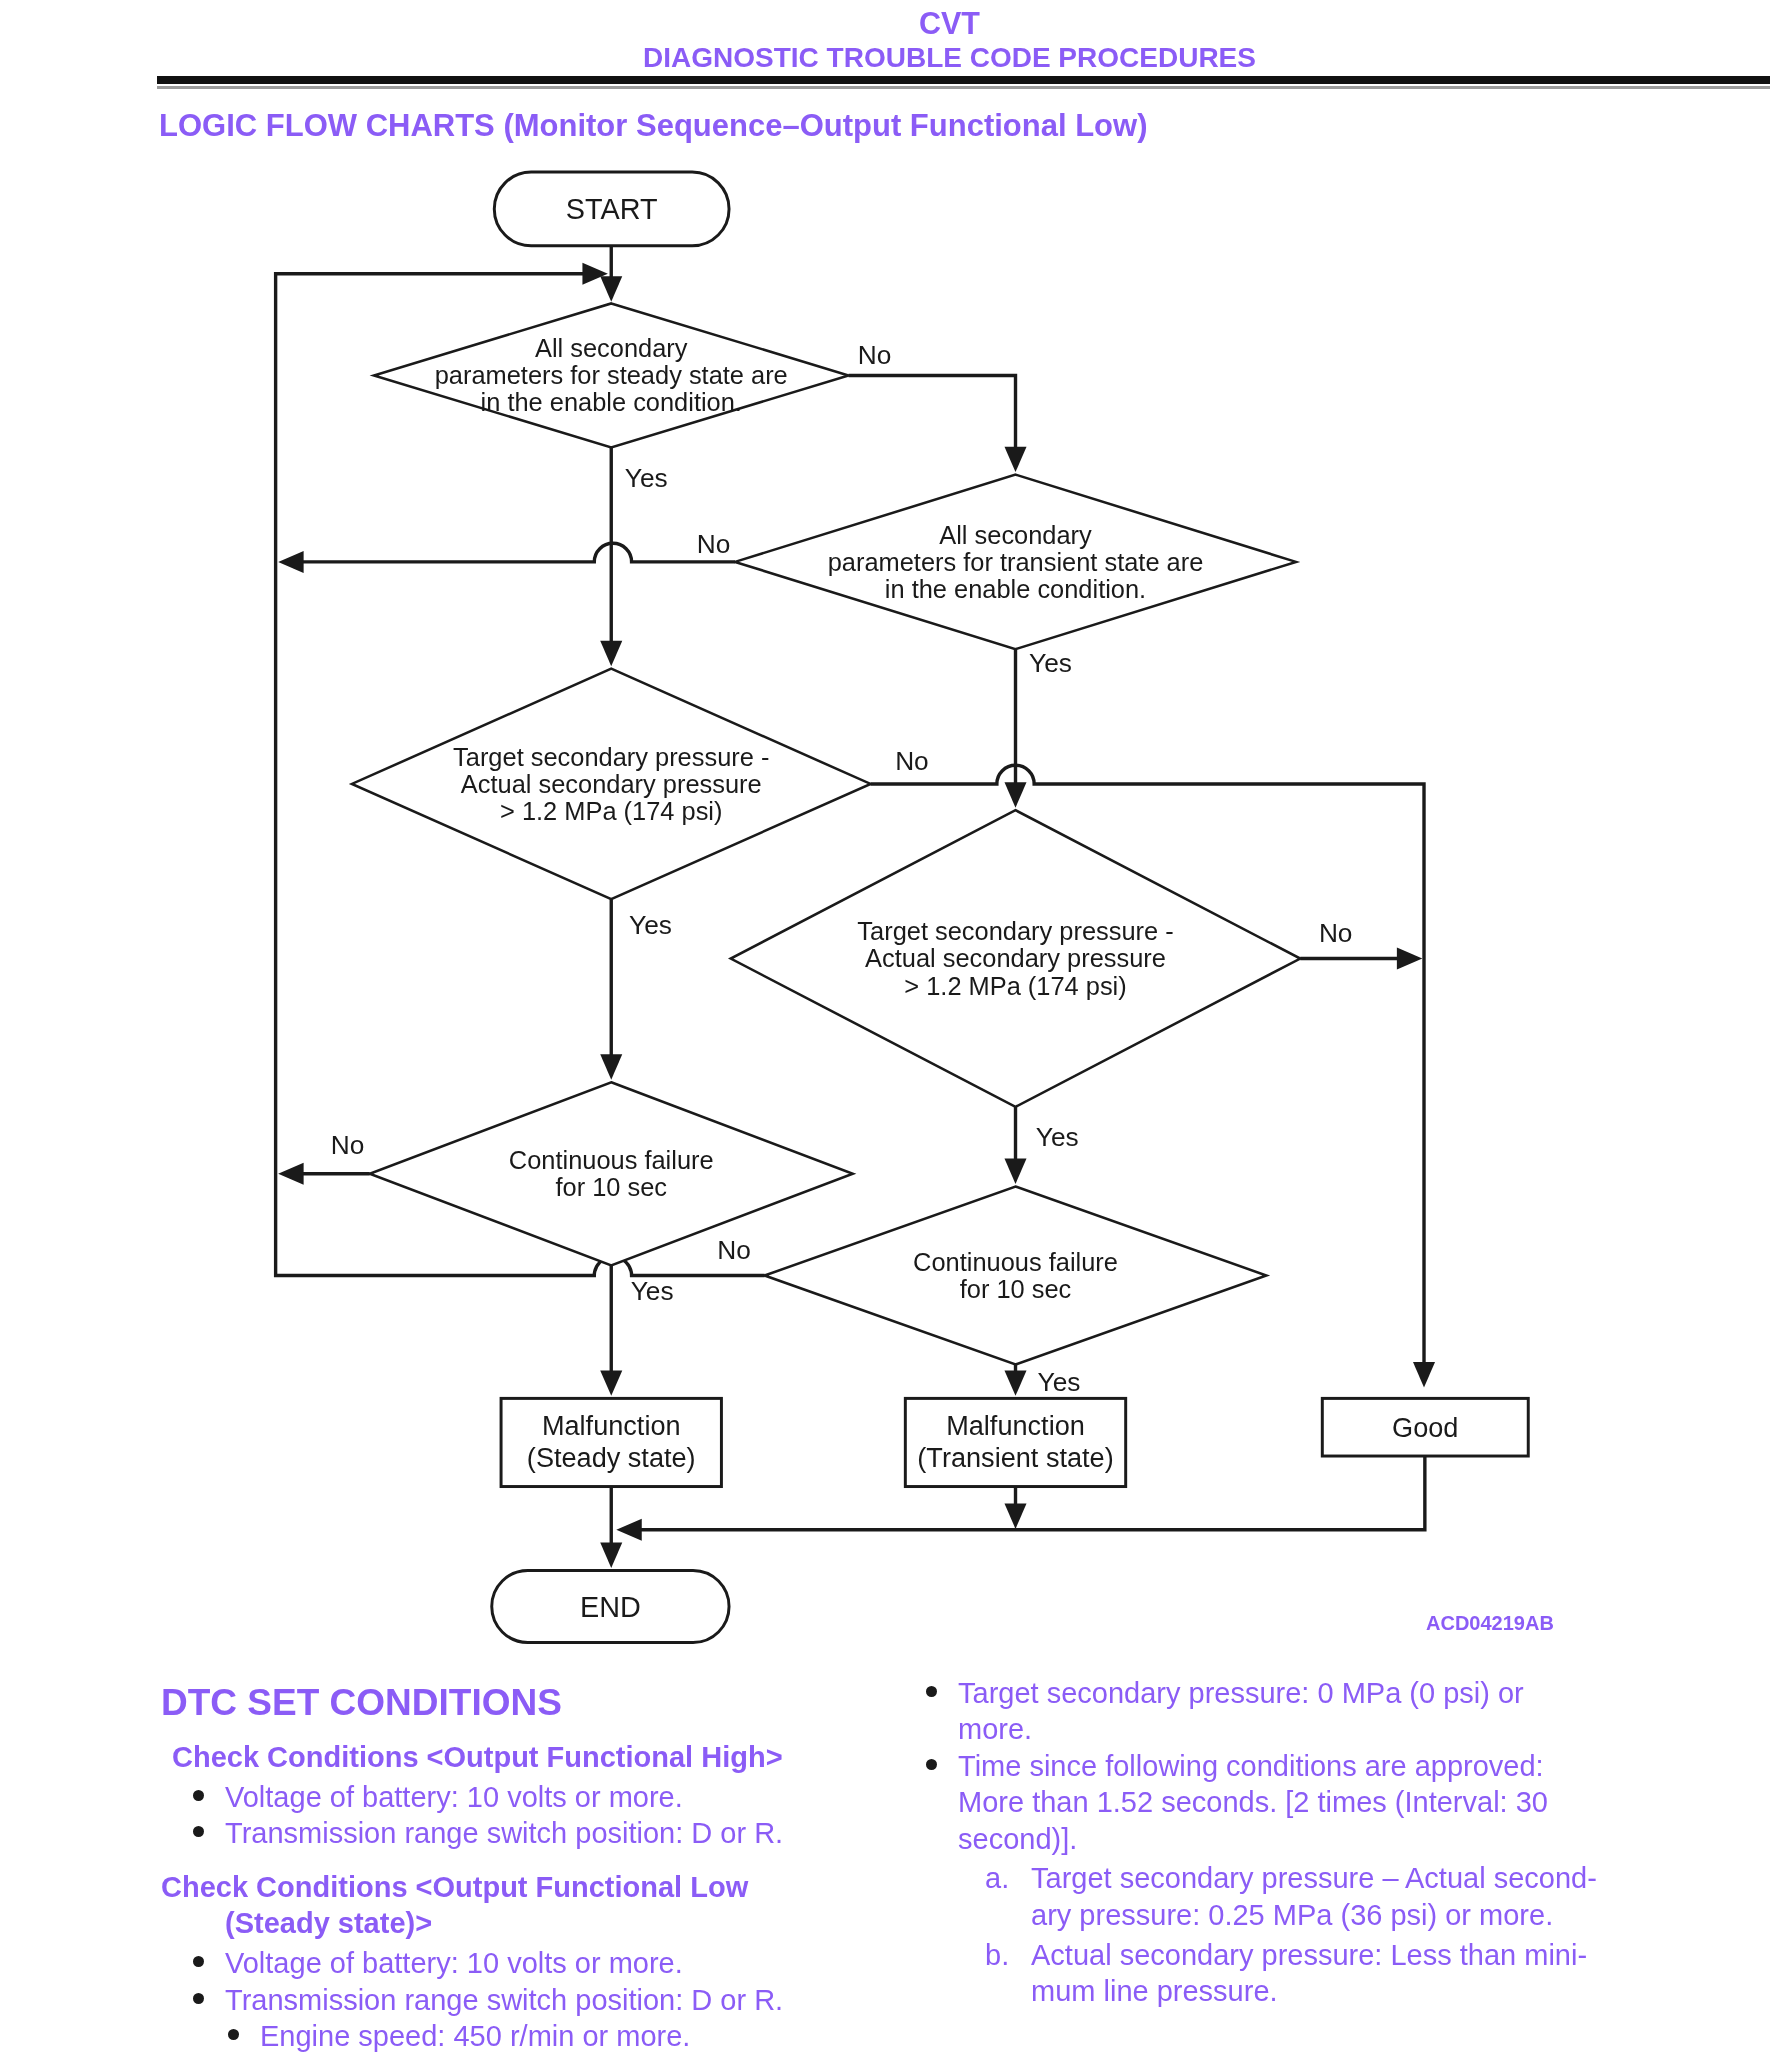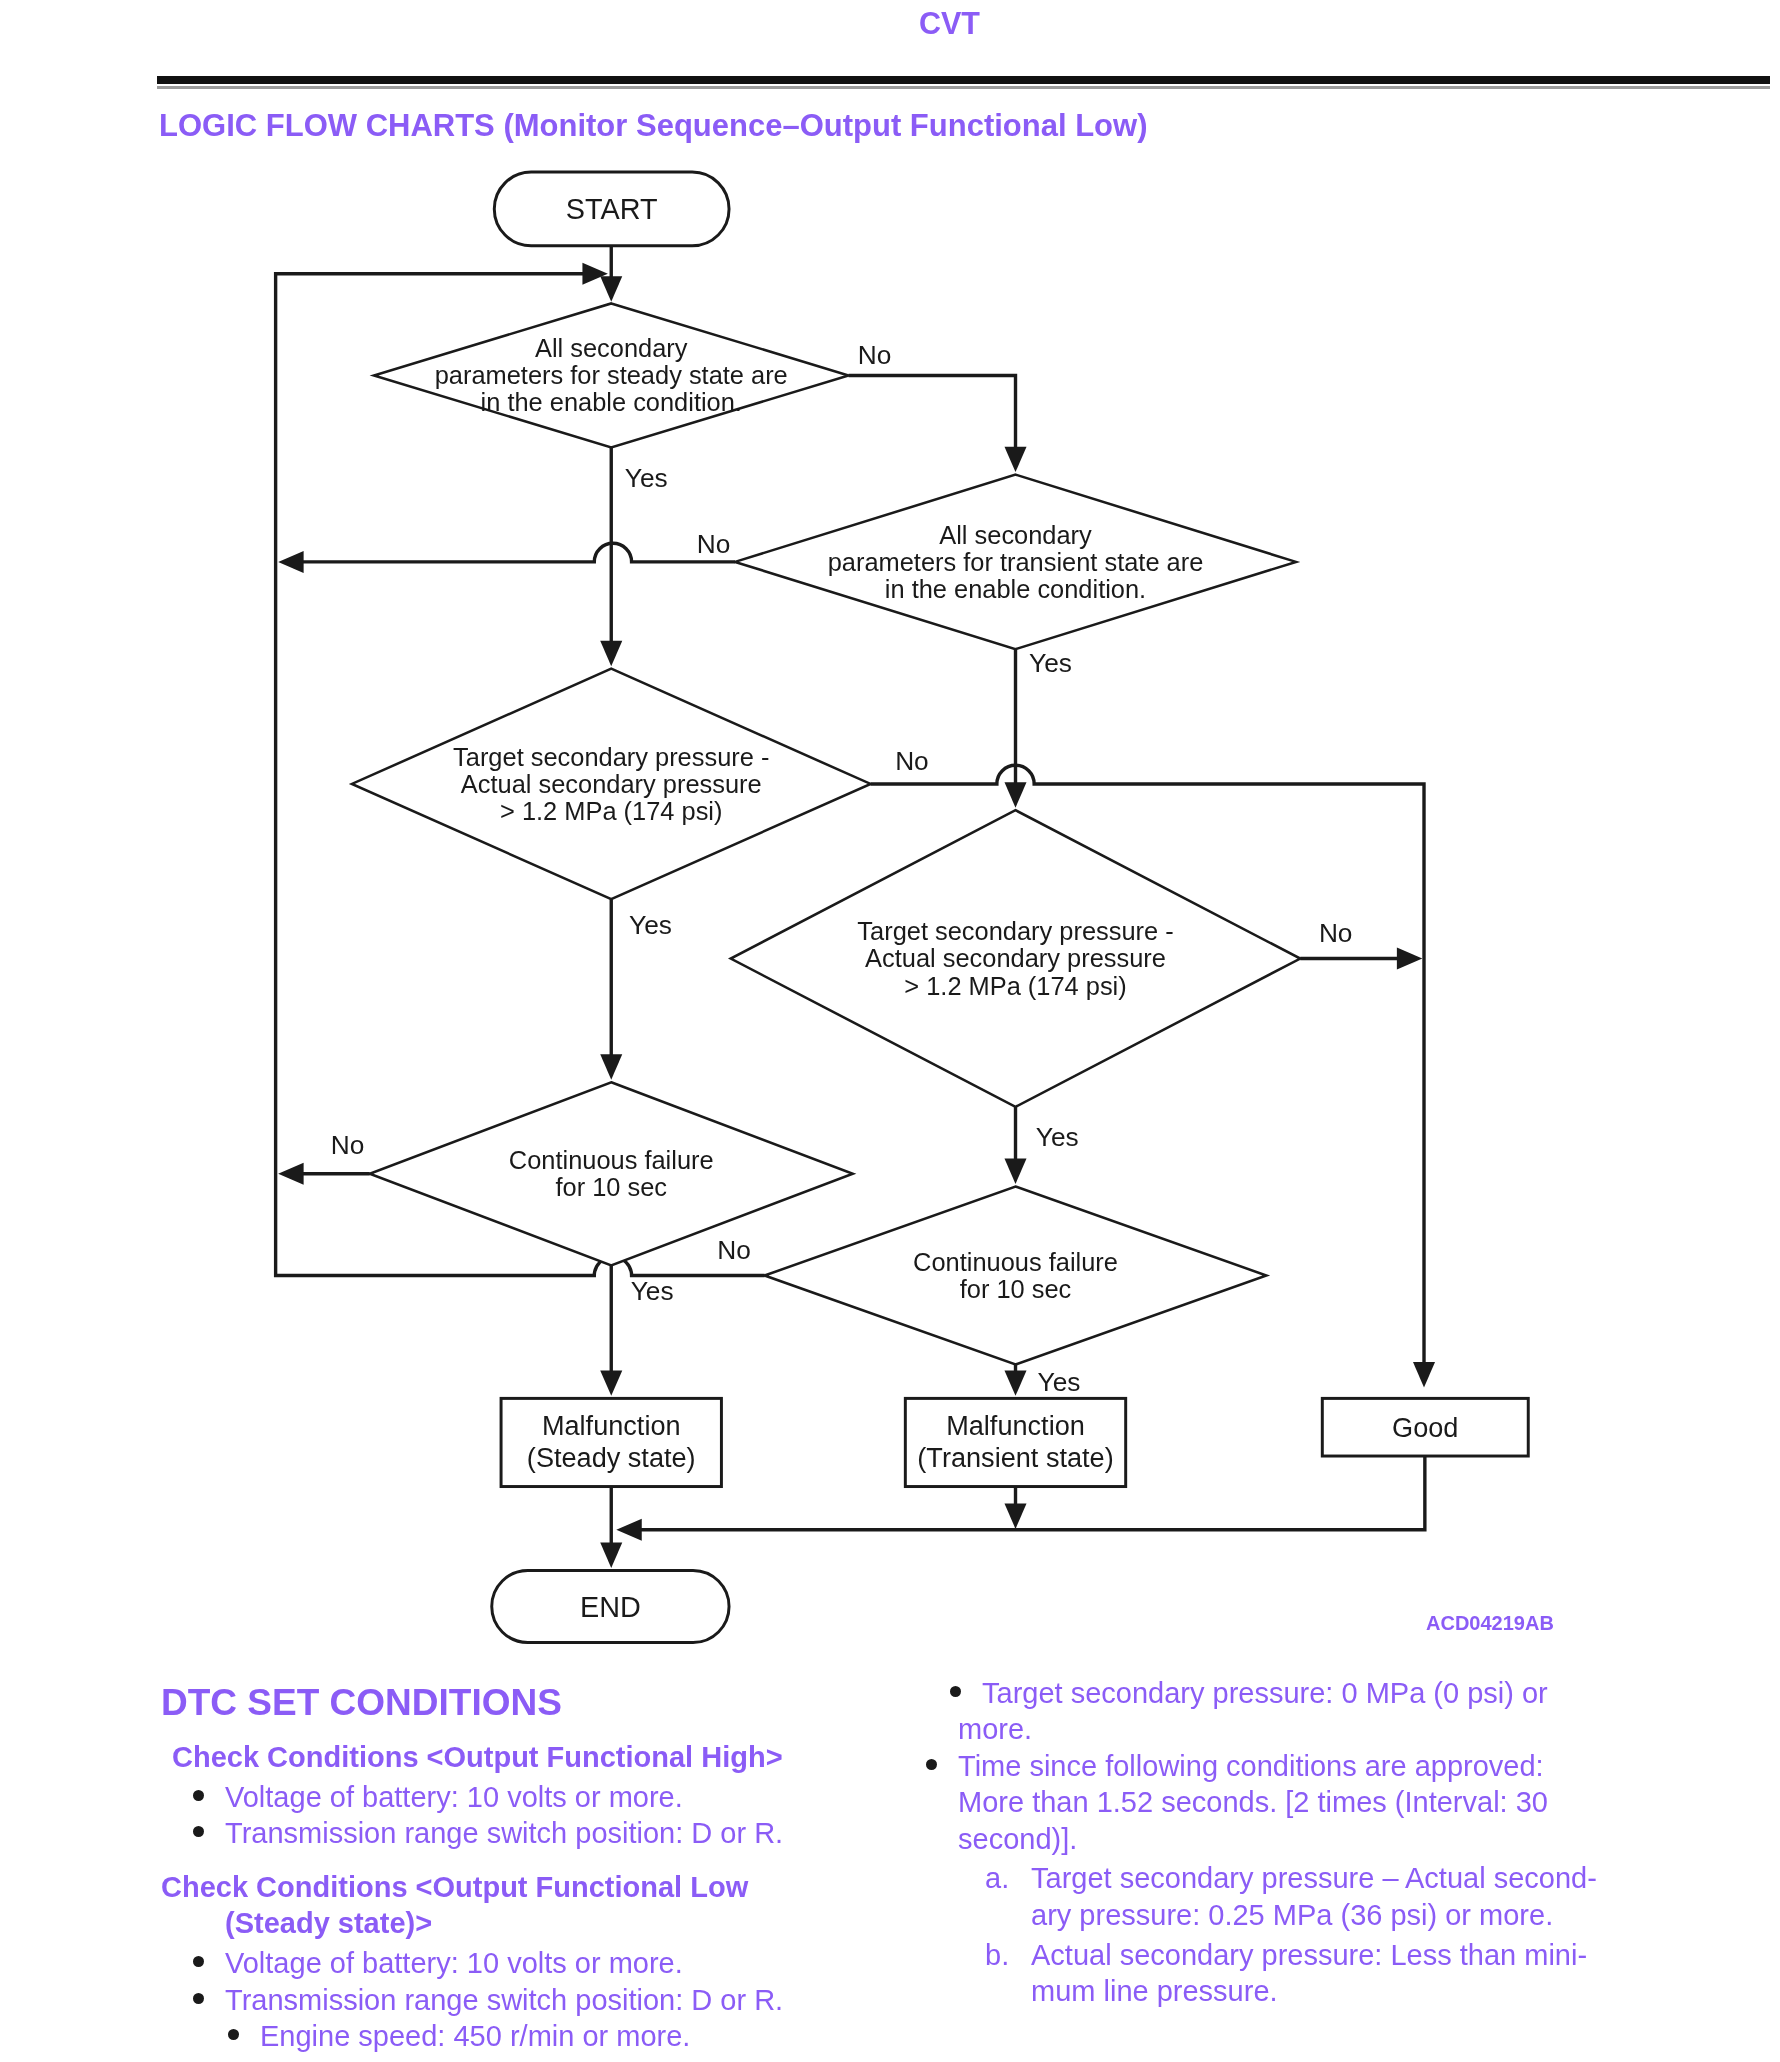--- a/index.html
+++ b/index.html
@@ -23,20 +23,21 @@
     border-radius:50%;background:#1a1a1a;
   }
   .condrow .marker{position:absolute;left:-46px;top:0;}
 </style>
 </head>
 <body>
 
 <div class="page">
   <div class="hdr">
     <div class="l1">CVT</div>
+    <div class="l2">DIAGNOSTIC TROUBLE CODE PROCEDURES</div>
   </div>
   <div class="rule"></div>
   <div class="rule-sh"></div>
   <div class="ptitle">LOGIC FLOW CHARTS (Monitor Sequence–Output Functional Low)</div>
 
   <svg class="flow" id="flow-svg" width="1781" height="2062" viewBox="0 0 2101 2433">
       <g>
         <path d="M 721 290 L 721 332" fill="none" stroke="#1a1a1a" stroke-width="4"></path>
         <path d="M 721 356 L 708 326 L 734 326 Z" fill="#1a1a1a" stroke="none"></path>
       </g>
@@ -175,21 +176,21 @@
   <div id="conditions-layer">
       <div class="condrow h" style="top: 1685px; left: 161px;">DTC SET CONDITIONS</div>
       <div class="condrow st" style="top: 1739px; left: 172px;">Check Conditions &lt;Output Functional High&gt;</div>
       <div class="condrow bullet" style="top: 1779px; left: 225px;">Voltage of battery: 10 volts or more.</div>
       <div class="condrow bullet" style="top: 1815px; left: 225px;">Transmission range switch position: D or R.</div>
       <div class="condrow st" style="top: 1869px; left: 161px;">Check Conditions &lt;Output Functional Low</div>
       <div class="condrow st" style="top: 1905px; left: 225px;">(Steady state)&gt;</div>
       <div class="condrow bullet" style="top: 1945px; left: 225px;">Voltage of battery: 10 volts or more.</div>
       <div class="condrow bullet" style="top: 1982px; left: 225px;">Transmission range switch position: D or R.</div>
       <div class="condrow bullet" style="top: 2018px; left: 225px; margin-left: 35px;">Engine speed: 450 r/min or more.</div>
-      <div class="condrow bullet" style="top: 1675px; left: 958px; margin-left: 24px;">Target secondary pressure: 0 MPa (0 psi) or</div>
+      <div class="condrow bullet" style="top: 1675px; left: 958px;">Target secondary pressure: 0 MPa (0 psi) or</div>
       <div class="condrow " style="top: 1711px; left: 958px;">more.</div>
       <div class="condrow bullet" style="top: 1748px; left: 958px;">Time since following conditions are approved:</div>
       <div class="condrow " style="top: 1784px; left: 958px;">More than 1.52 seconds. [2 times (Interval: 30</div>
       <div class="condrow " style="top: 1821px; left: 958px;">second)].</div>
       <div class="condrow " style="top: 1860px; left: 1031px;">Target secondary pressure – Actual second-<span class="marker">a.</span></div>
       <div class="condrow " style="top: 1897px; left: 1031px;">ary pressure: 0.25 MPa (36 psi) or more.</div>
       <div class="condrow " style="top: 1937px; left: 1031px;">Actual secondary pressure: Less than mini-<span class="marker">b.</span></div>
       <div class="condrow " style="top: 1973px; left: 1031px; text-align: right;">mum line pressure.</div>
     </div>
 </div>

